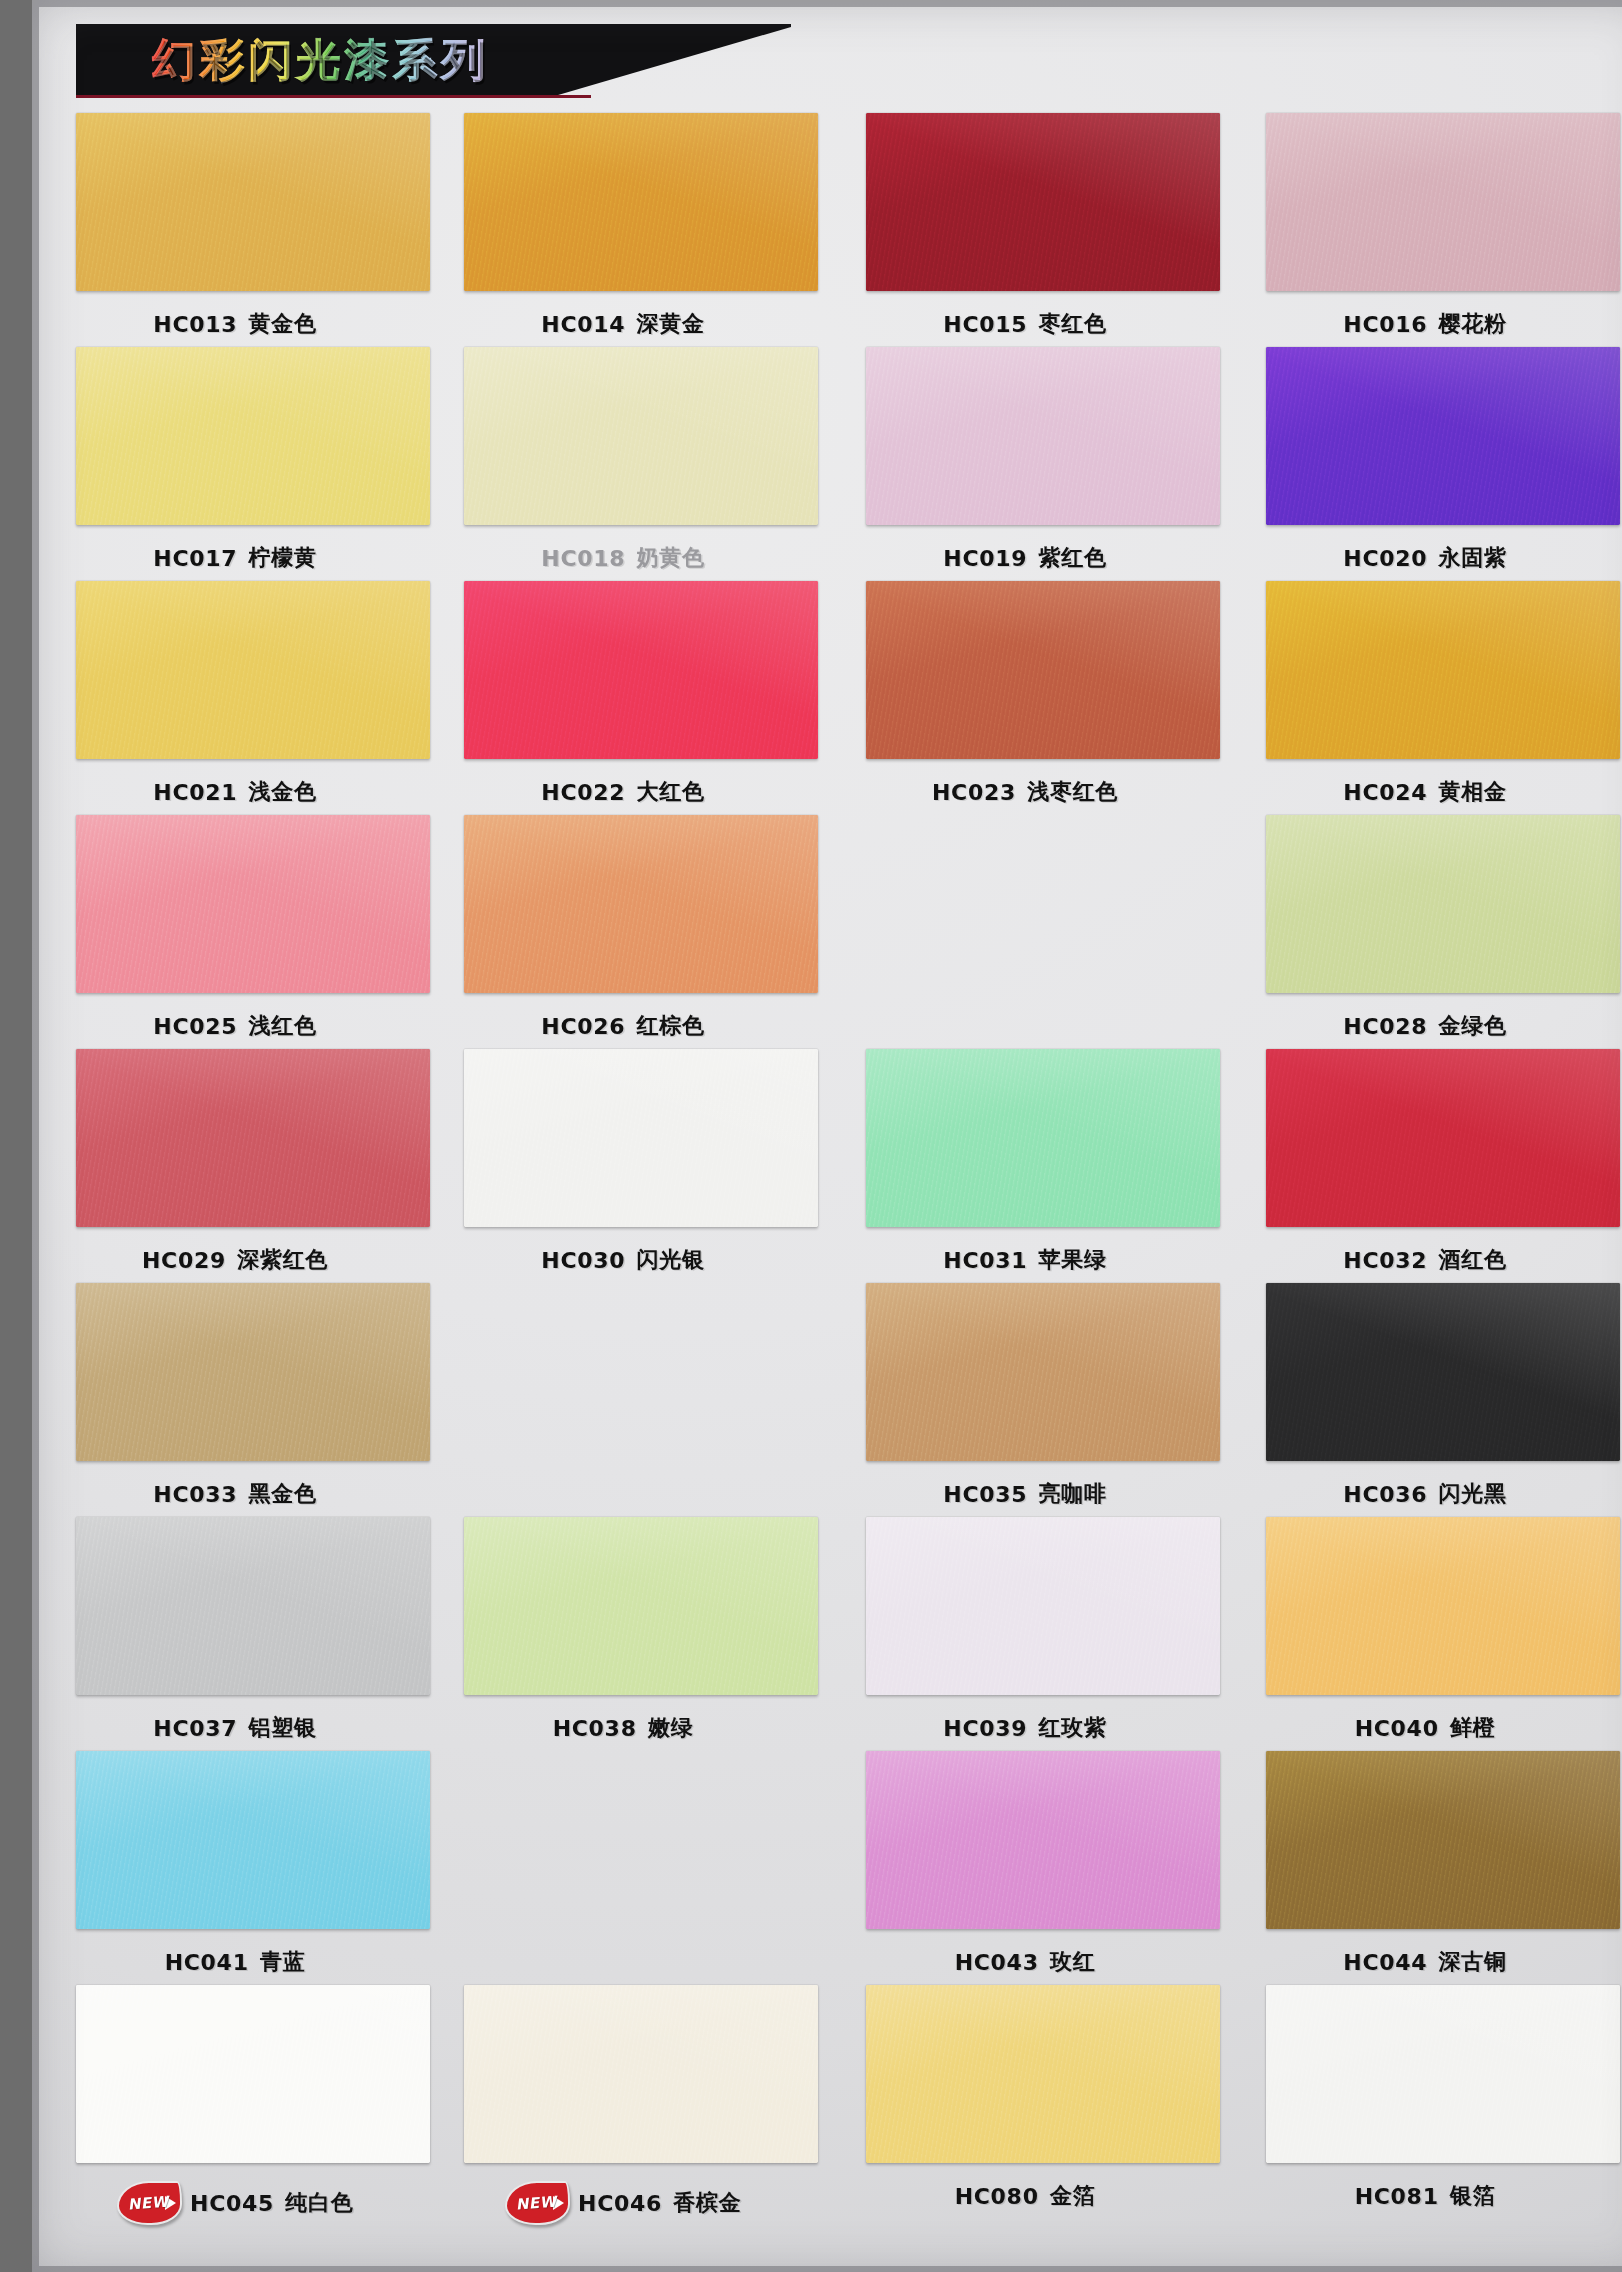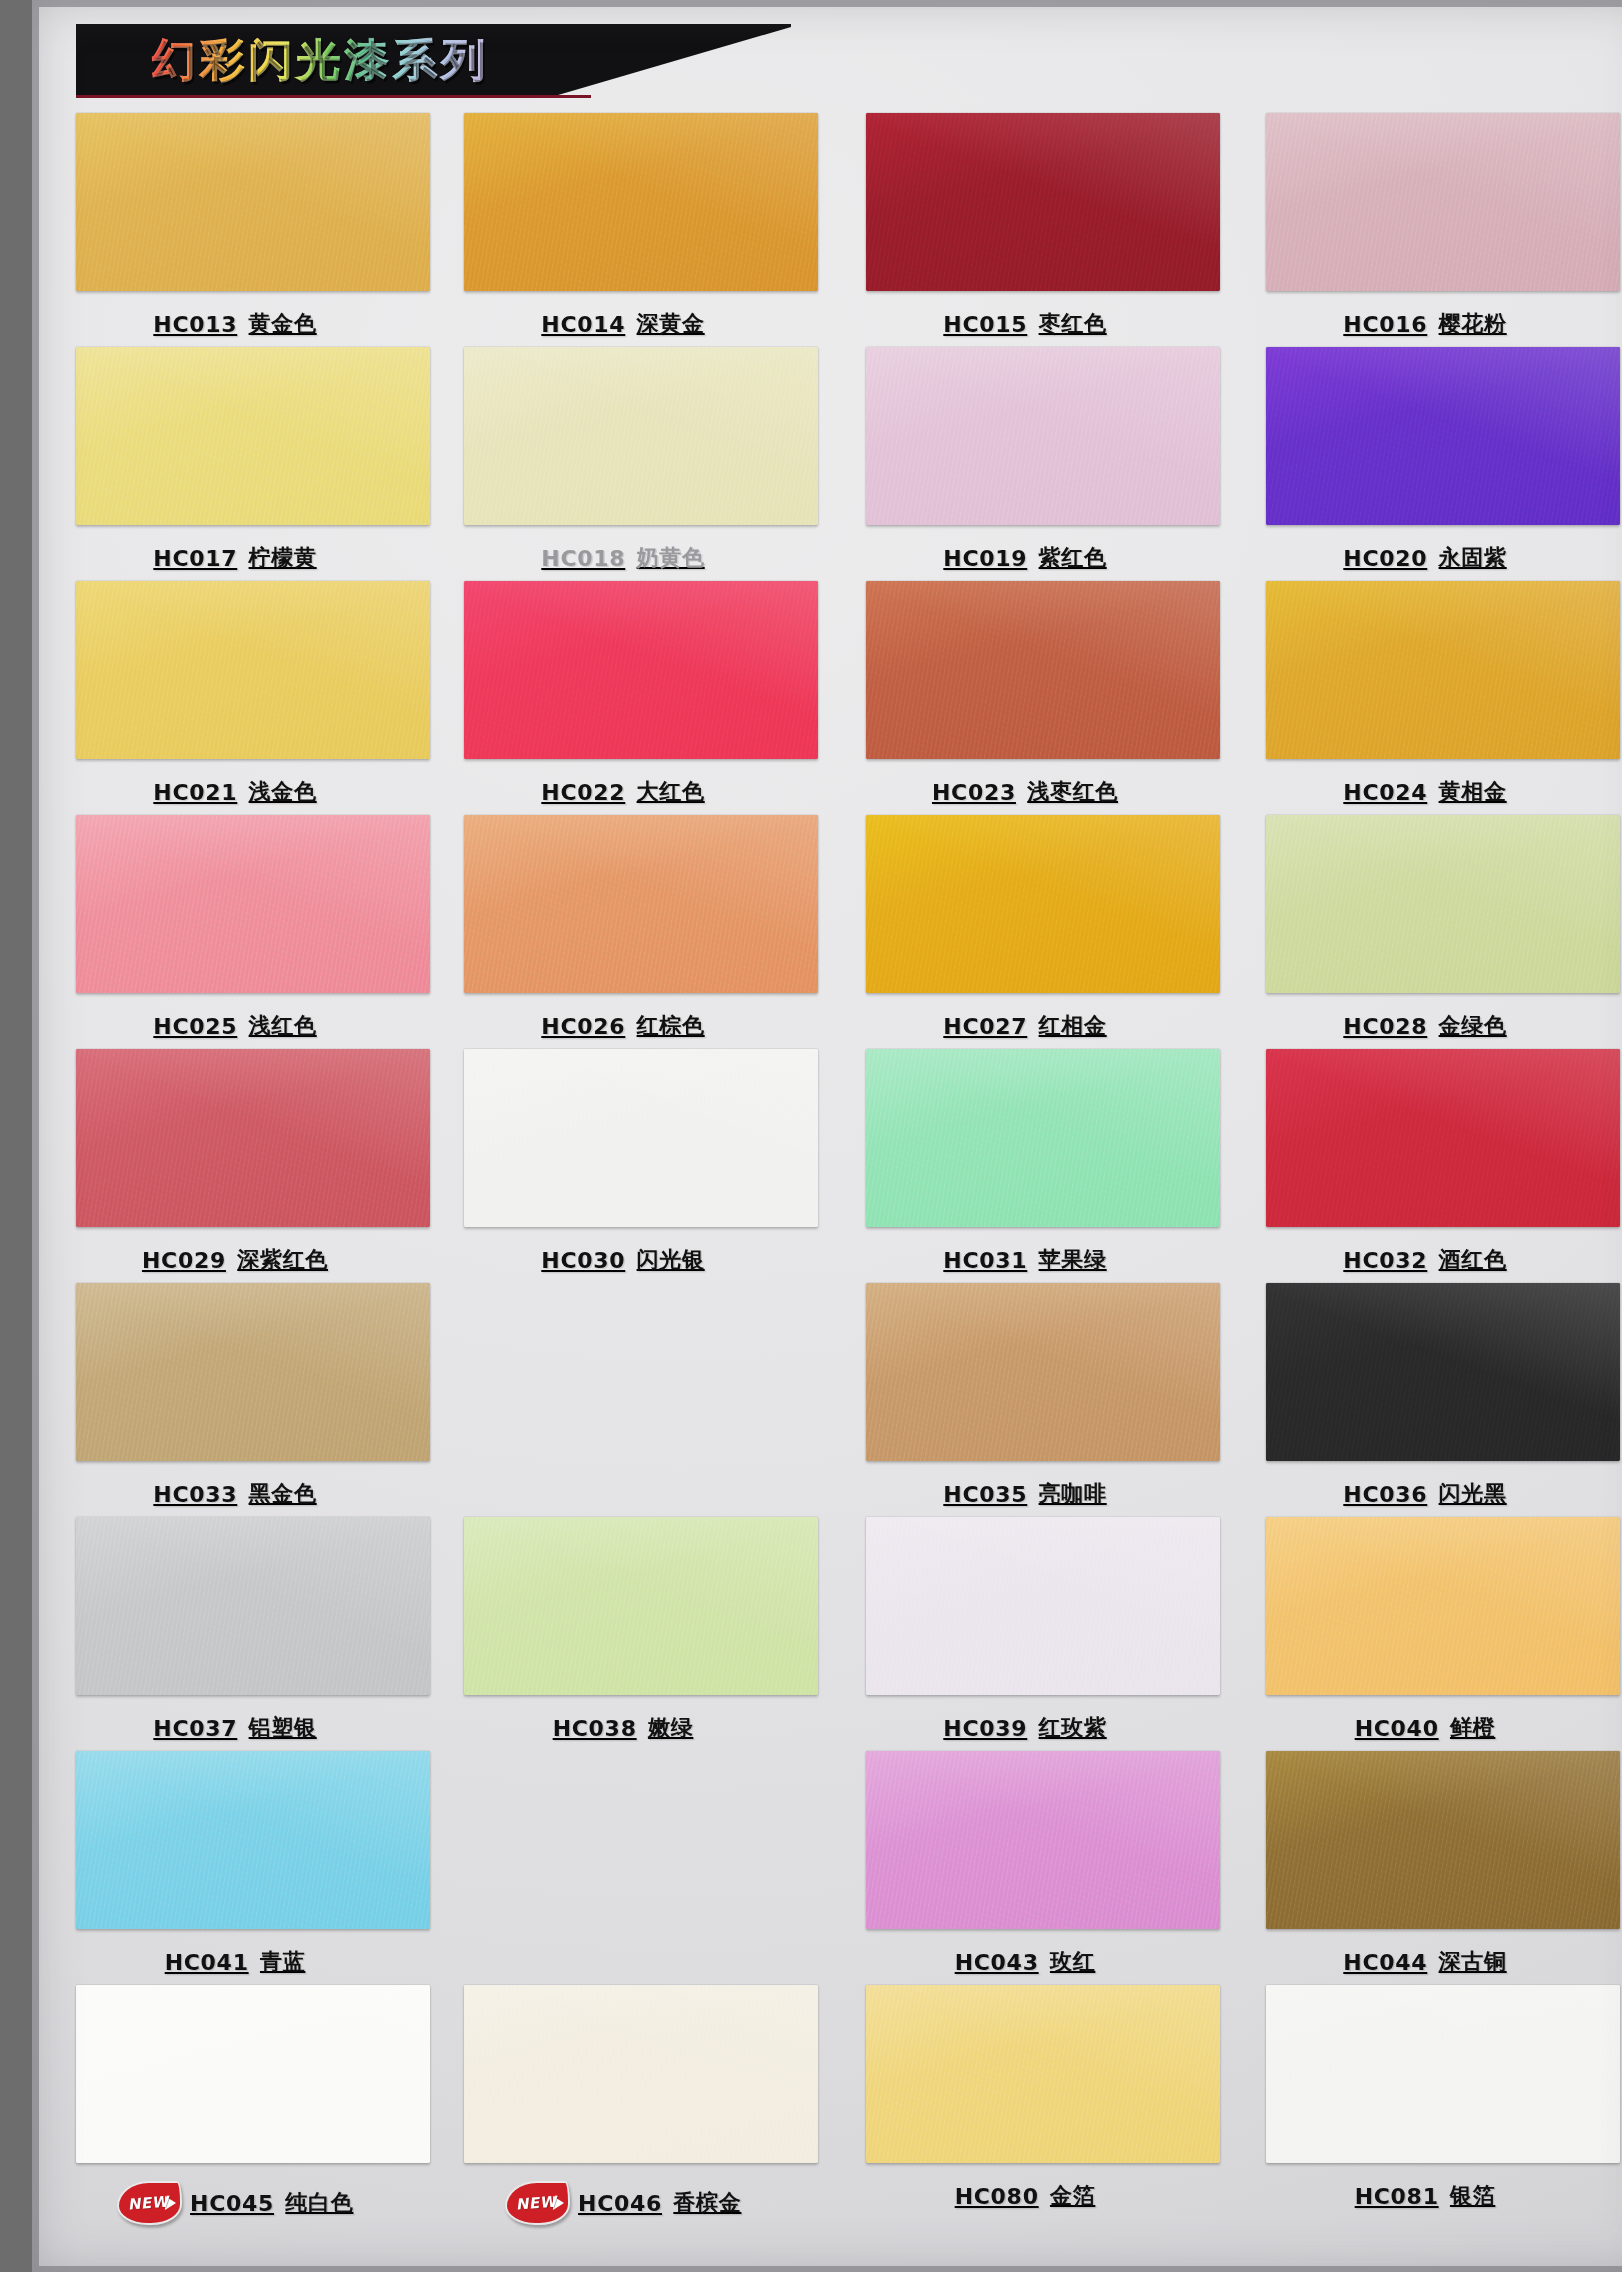--- a/index.html
+++ b/index.html
@@ -95,21 +95,20 @@
     width: 1622px;
   }
   .row {
     position: relative;
     height: 234px;
   }
   .cell {
     position: absolute;
     top: 0;
     width: 318px;
-    text-decoration: underline;
   }
   .cell.c0 { left: 44px;   }
   .cell.c1 { left: 432px;  }
   .cell.c2 { left: 834px; }
   .cell.c3 { left: 1234px; }
 
   .swatch {
     width: 354px;
     height: 178px;
     border-radius: 1.4px;
@@ -311,27 +310,20 @@
             <span class="cname">浅红色</span>
           </div>
         </div>
         <div class="cell c1">
           <div class="swatch" style="background: rgb(230, 154, 106);"></div>
           <div class="caption">
             <span class="code">HC026</span>
             <span class="cname">红棕色</span>
           </div>
         </div>
-        <div class="cell c2">
-          <div class="swatch" style="background: rgb(229, 173, 27);"></div>
-          <div class="caption">
-            <span class="code">HC027</span>
-            <span class="cname">红相金</span>
-          </div>
-        </div>
         <div class="cell c3">
           <div class="swatch" style="background: rgb(207, 219, 161);"></div>
           <div class="caption">
             <span class="code">HC028</span>
             <span class="cname">金绿色</span>
           </div>
         </div>
       </div>
       <div class="row">
         <div class="cell c0">

